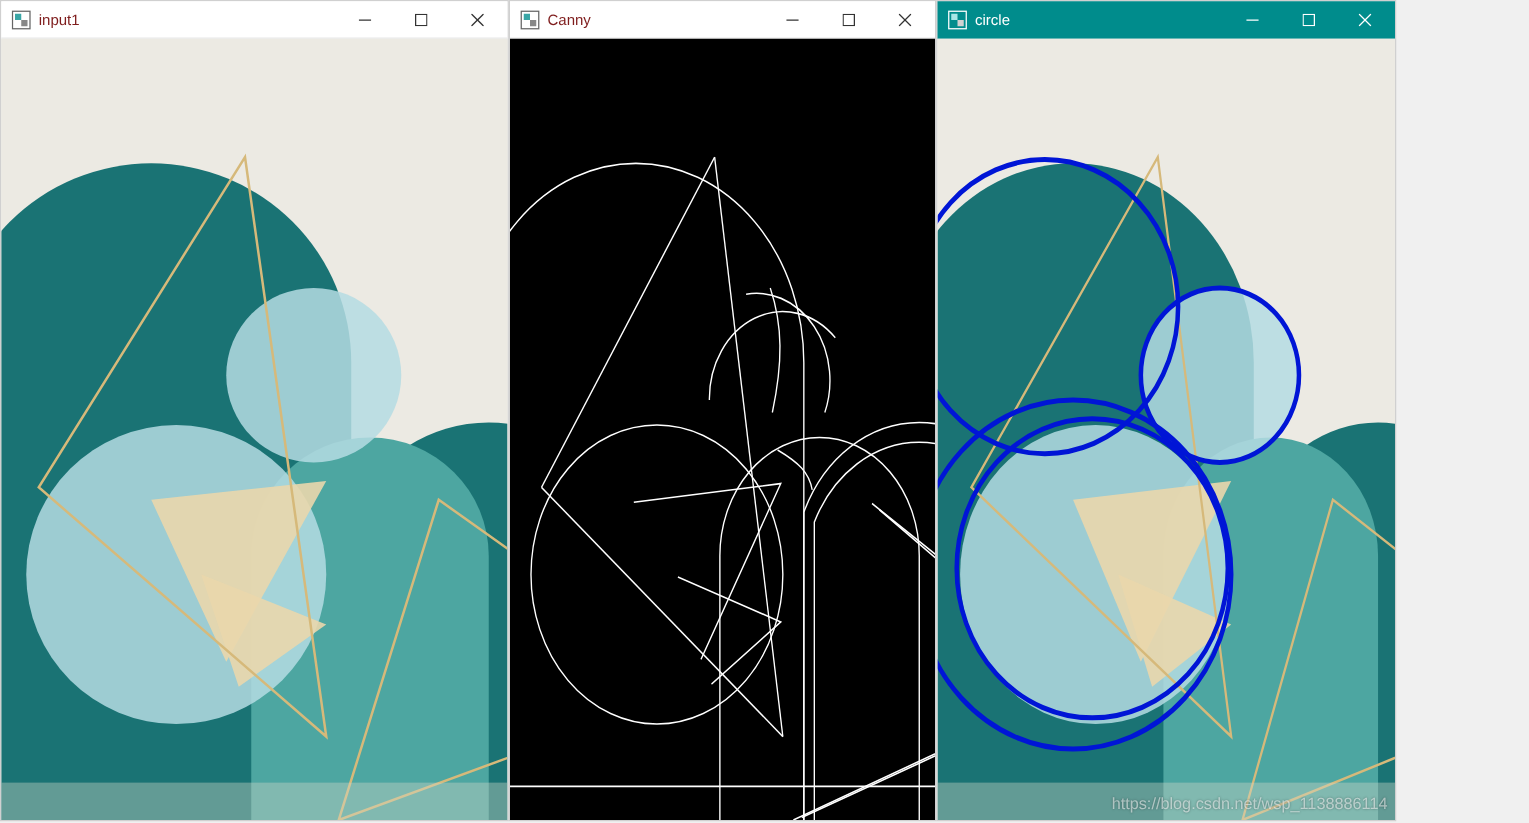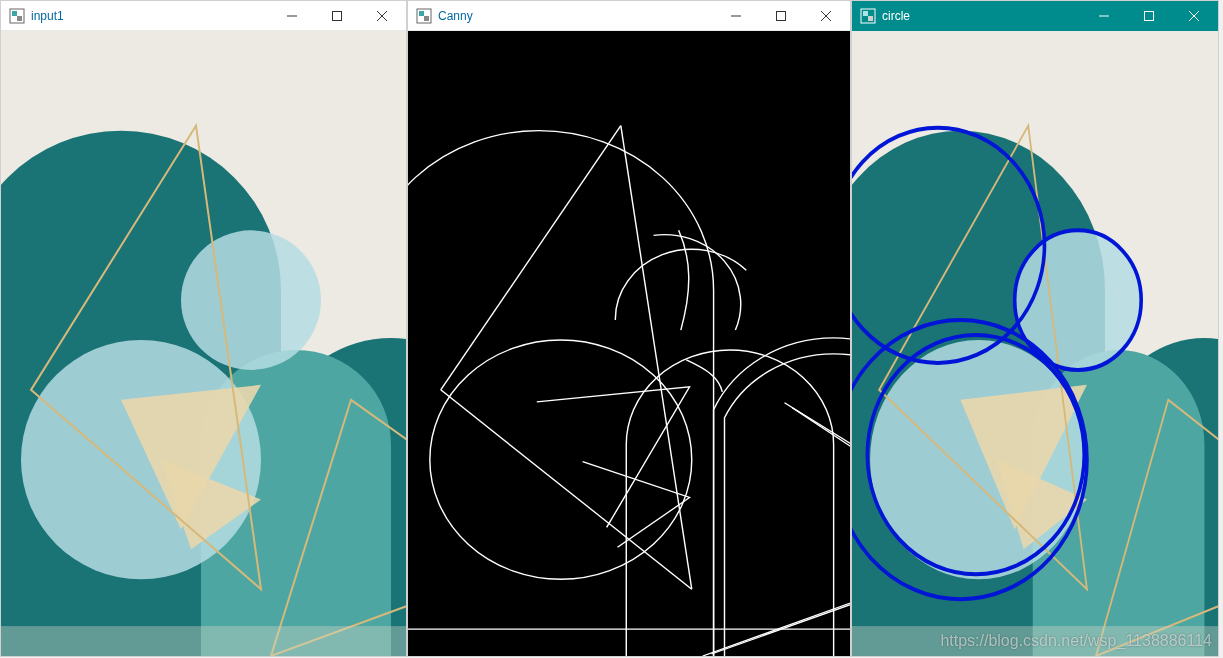--- a/index.html
+++ b/index.html
@@ -12,30 +12,30 @@
       background: #f0f0f0;
       overflow: hidden;
     }
     .window {
       display: flex;
       flex-direction: column;
       border: 1px solid #d0d0d0;
       position: relative;
     }
     .w1 { width: 407px; height: 657px; }
-    .w2 { width: 444px; height: 657px; justify-content: center; }
+    .w2 { width: 342px; height: 657px; justify-content: center; }
     .w3 { width: 368px; height: 657px; }
     .titlebar {
       height: 30px;
       display: flex;
       align-items: center;
       justify-content: space-between;
       padding: 0 2px 0 8px;
     }
-    .tb-light { background: #ffffff; color: #0369a1; border-bottom: 1px solid #e8e8e8; }
+    .tb-light { background: #ffffff; color: #7f1d1d; border-bottom: 1px solid #e8e8e8; }
     .tb-teal { background: #008c8c; color: #fff; }
     .tb-left { display: flex; align-items: center; gap: 6px; }
     .app-icon {
       width: 16px; height: 16px;
       display: inline-block;
     }
     .app-icon svg { display:block; }
     .tb-controls { display: flex; height: 100%; }
     .tb-btn {
       width: 45px; height: 100%;
@@ -48,21 +48,21 @@
       position: relative;
       overflow: hidden;
     }
     .art-bg { background: #eceae3; }
     .canny-bg { background: #000; }
     .watermark {
       position: absolute;
       right: 6px;
       bottom: 6px;
       color: rgba(255,255,255,0.55);
-      font-size: 16px;
+      font-size: 13px;
       font-family: Arial, sans-serif;
       text-shadow: 0 0 2px rgba(0,0,0,0.4);
       pointer-events: none;
     }
     svg.art { width: 100%; height: 100%; display:block; }
   </style>
 </head>
 <body>
 
 <div class="window w1">

